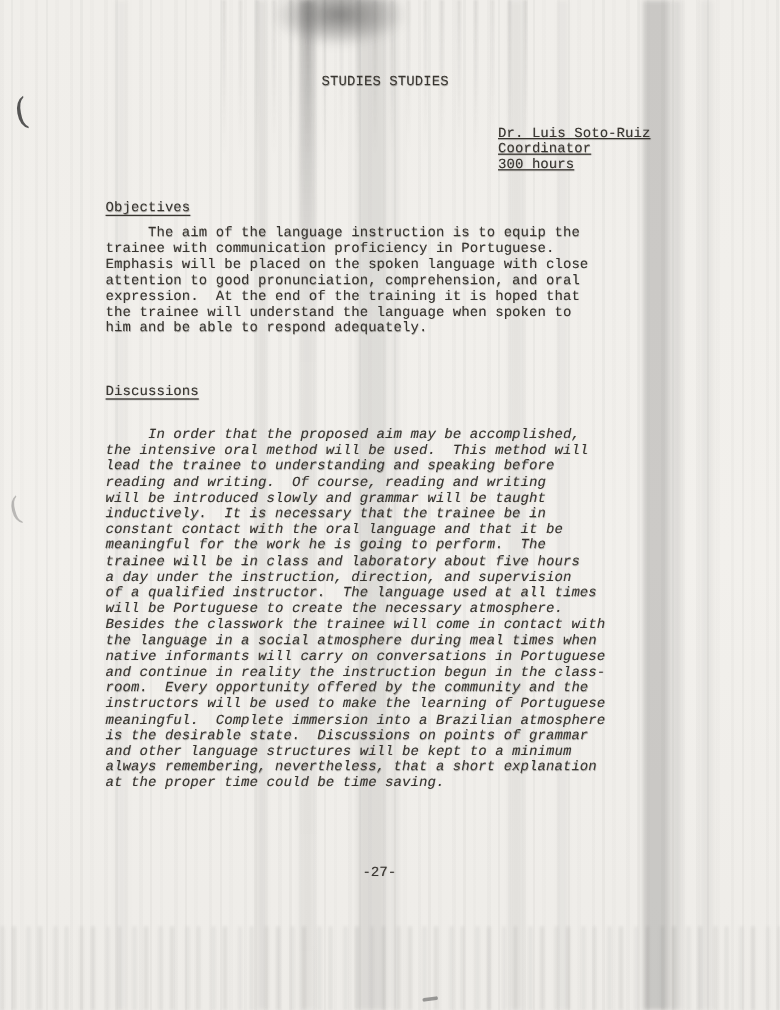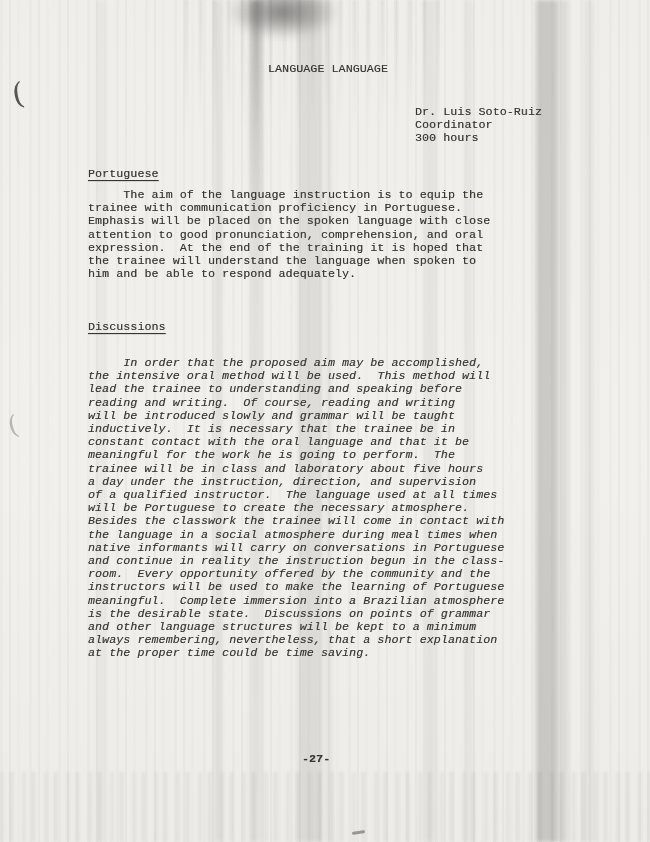--- a/index.html
+++ b/index.html
@@ -59,27 +59,27 @@
   
   .tw {
     position: absolute;
     font-size: 11.6px;
     line-height: 13.2px;
     white-space: pre;
     letter-spacing: 0.1px;
     text-shadow: 0.3px 0.3px 0.6px rgba(56,53,48,0.45);
   }
   .doc-title   { left: 268px; top: 62px; }
-  .author      { left: 415px; top: 105px; }
+  .author      { left: 415px; top: 105px; text-decoration: underline; }
   .heading     { text-decoration: underline; text-underline-offset: 3px; text-decoration-thickness: 1px; }
   .h-objectives  { left: 88px; top: 167px; }
   .h-methodology { left: 88px; top: 320px; }
   .p-objectives  { left: 88px; top: 188px; }
   .p-methodology { left: 88px; top: 356px; font-style: italic; }
-  .page-number   { left: 302px; top: 752px; font-weight: bold; }
+  .page-number   { left: 302px; top: 721px; }
 
   
   .pen-mark {
     position: absolute;
     font-family: "DejaVu Serif", serif;
     color: #3b3b3b;
     pointer-events: none;
   }
   .pm-top    { left: 12px; top: 76px;  font-size: 30px; opacity: 0.85; transform: rotate(-10deg); }
   .pm-middle { left: 8px;  top: 410px; font-size: 26px; opacity: 0.30; transform: rotate(-14deg); }
@@ -105,27 +105,27 @@
   <div class="streak s9"></div>
   <div class="streak s10"></div>
   <div class="top-smudge"></div>
   <div class="top-haze"></div>
   <div class="bottom-noise"></div>
 
   <div class="pen-mark pm-top">(</div>
   <div class="pen-mark pm-middle">(</div>
   <div class="pm-bottom"></div>
 
-  <div class="tw doc-title">LANGUAGE LANGUAGE</div>
+  <div class="tw doc-title">STUDIES STUDIES</div>
 
   <div class="tw author"><span>Dr. Luis Soto-Ruiz</span>
 <span>Coordinator</span>
 <span>300 hours</span></div>
 
-  <div class="tw heading h-objectives">Portuguese</div>
+  <div class="tw heading h-objectives">Objectives</div>
   <div class="tw p-objectives">     The aim of the language instruction is to equip the
 trainee with communication proficiency in Portuguese.
 Emphasis will be placed on the spoken language with close
 attention to good pronunciation, comprehension, and oral
 expression.  At the end of the training it is hoped that
 the trainee will understand the language when spoken to
 him and be able to respond adequately.</div>
 
   <div class="tw heading h-methodology">Discussions</div>
   <div class="tw p-methodology">     In order that the proposed aim may be accomplished,

